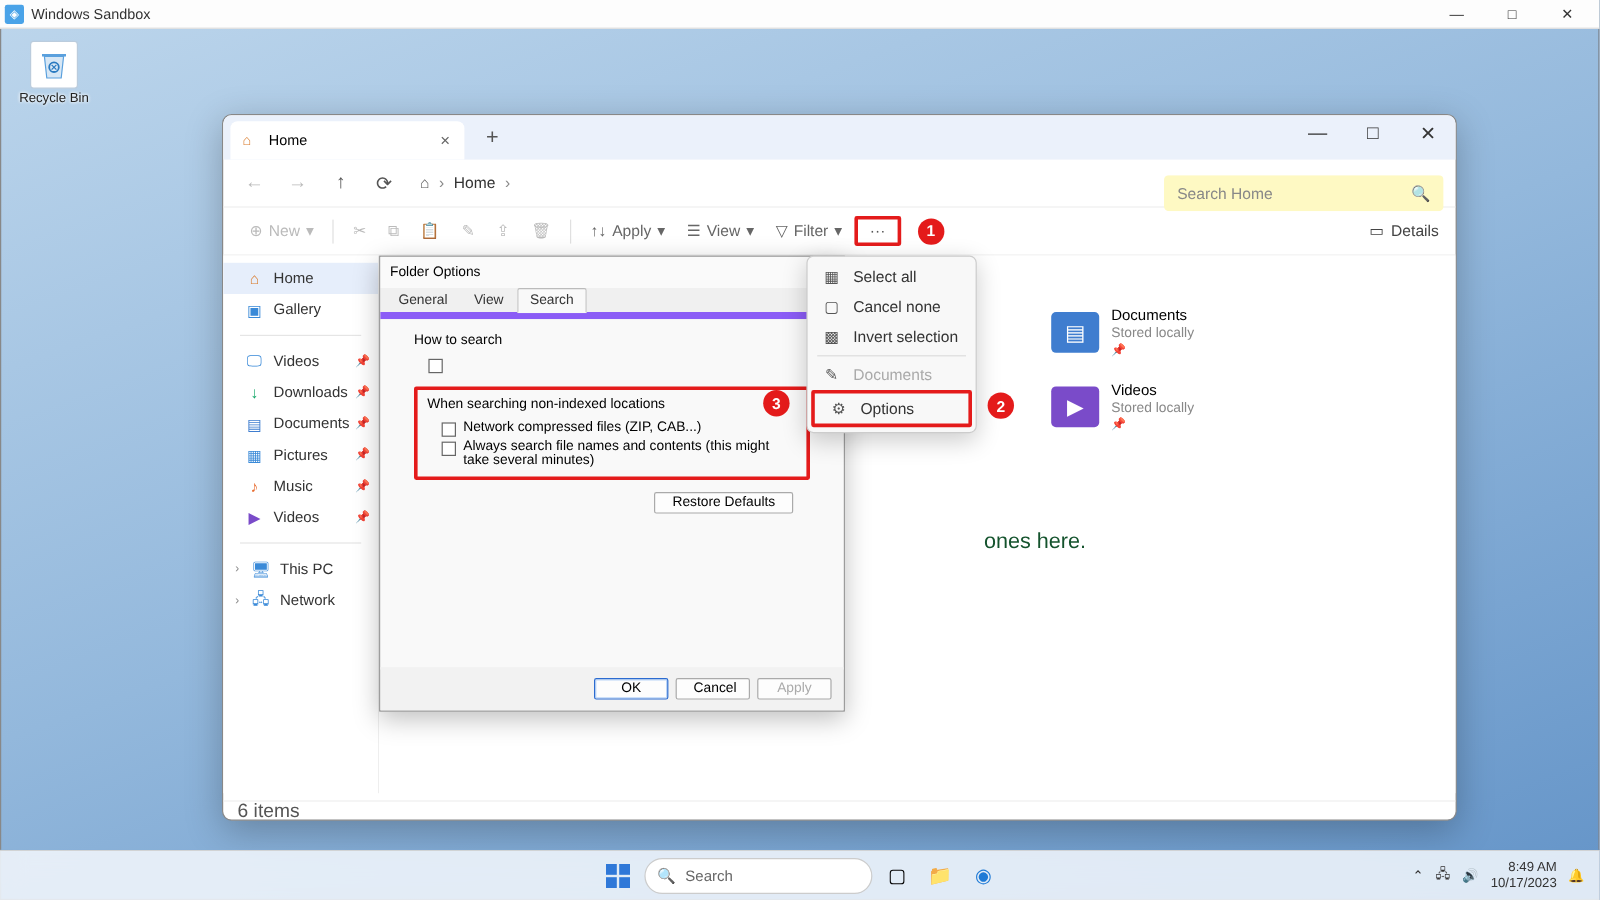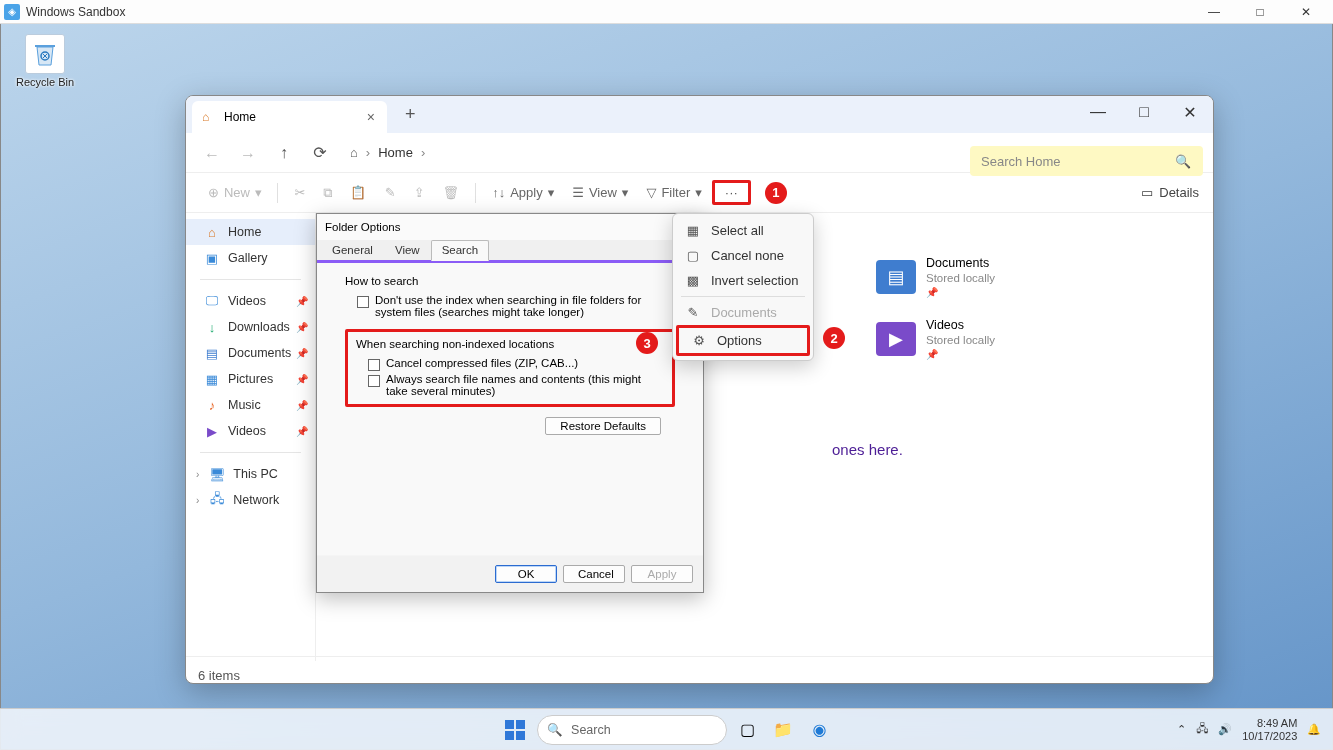--- a/index.html
+++ b/index.html
@@ -57,38 +57,38 @@
 .folders { position:absolute; left: 560px; top: 42px; display:flex; flex-direction:column; gap: 18px;}
 .fld { display:flex; align-items:center; gap:10px; }
 .fld .fi { width: 40px; height: 34px; border-radius:4px; display:flex; align-items:center; justify-content:center; color:#fff; font-size:18px;}
 .fld .ft { font-size:12.5px; line-height:1.3; }
 .fld .sub { color:#888; font-size:11.5px; }
 .fld .pin { color:#bbb; font-size:10px; }
 .f-downloads { background:#18a86b; }
 .f-music { background:#e86b2e; }
 .f-docs { background:#3f7dcf; }
 .f-videos { background:#7a4bc9; }
-.empty-text { position:absolute; left: 516px; top: 228px; color:#4c1d95; font-size:15px; }
-
-.status { position:absolute; bottom:0; left:0; right:0; height:27px; border-top:1px solid #eee; font-size:13px; color:#555; padding: 0 12px; display:flex; align-items:flex-end;}
+.empty-text { position:absolute; left: 504px; top: 228px; color:#14532d; font-size:18px; }
+
+.status { position:absolute; bottom:0; left:0; right:0; height:16px; border-top:1px solid #eee; font-size:16px; color:#555; padding: 0 12px; display:flex; align-items:flex-start;}
 
 
 .popup { position:absolute; left: 672px; top: 213px; width: 142px; background:#f8f8f8; border:1px solid #ccc; border-radius:6px; box-shadow: 0 6px 20px rgba(0,0,0,.2); font-size:13px; padding: 4px 0; z-index: 5;}
 .pu-item { display:flex; align-items:center; gap:10px; padding: 5px 12px; color:#333; }
 .pu-item.disabled { color:#aaa; }
 .pu-sep { border-top:1px solid #ddd; margin: 3px 8px; }
 .pu-ico { width:16px; color:#555; display:inline-flex; justify-content:center;}
 .pu-options-box { border: 3px solid #e41b1b; margin: 0 3px; border-radius:2px;}
 .callout2 { position:absolute; left: 823px; top: 327px; width:22px; height:22px; background:#e41b1b; color:#fff; border-radius:50%; display:flex; align-items:center; justify-content:center; font-size:13px; font-weight:bold; z-index:6;}
 
 
 .dialog { position:absolute; left: 316px; top: 213px; width: 388px; height: 380px; background:#f5f5f5; border:1px solid #888; box-shadow: 0 6px 20px rgba(0,0,0,.25); z-index:4; font-size:11.5px;}
 .dlg-title { height:26px; display:flex; align-items:center; padding: 0 8px; background:#fafafa;}
 .dlg-close { margin-left:auto; width:30px; text-align:center; }
-.dlg-tabs { display:flex; background:#f0f0f0; border-bottom:3px solid #8b5cf6; padding-left:4px;}
+.dlg-tabs { display:flex; background:#f0f0f0; border-bottom:6px solid #8b5cf6; padding-left:4px;}
 .dlg-tab { padding: 3px 10px; border:1px solid transparent; font-size:11.5px; color:#333;}
 .dlg-tab.active { background:#f9f9f9; border:1px solid #bbb; border-bottom:1px solid #f9f9f9; margin-bottom:-1px; border-radius:2px 2px 0 0;}
 .dlg-body { padding: 12px 28px; background:#f9f9f9; height: calc(100% - 26px - 24px - 36px);}
 .group-label { font-size:11.5px; margin-bottom:6px;}
 .chk-row { display:flex; gap:6px; padding: 1px 0 1px 12px; align-items:flex-start;}
 .chk { width:12px; height:12px; border:1px solid #666; background:#fff; flex-shrink:0; margin-top:2px;}
 .red-box { border:3px solid #e41b1b; padding: 6px 8px; margin-top:10px; border-radius:2px; position:relative;}
 .callout3 { position:absolute; right: 14px; top: 0px; width:22px; height:22px; background:#e41b1b; color:#fff; border-radius:50%; display:flex; align-items:center; justify-content:center; font-size:13px; font-weight:bold;}
 .restore-row { text-align:right; padding: 10px 14px 0 0;}
 .dlg-btn { border:1px solid #aaa; background:#fdfdfd; padding: 2px 14px; font-size:11.5px; border-radius:2px;}
@@ -330,29 +330,28 @@
   </div>
   <div class="dlg-tabs">
     <div class="dlg-tab">General</div>
     <div class="dlg-tab">View</div>
     <div class="dlg-tab active">Search</div>
   </div>
   <div class="dlg-body">
     <div class="group-label">How to search</div>
     <div class="chk-row">
       <div class="chk"></div>
-      <div>Don't use the index when searching in file folders for system files (searches might take longer)</div>
     </div>
 
     <div class="red-box">
       <div class="callout3">3</div>
       <div class="group-label">When searching non-indexed locations</div>
       <div class="chk-row">
           <div class="chk"></div>
-          <div>Cancel compressed files (ZIP, CAB...)</div>
+          <div>Network compressed files (ZIP, CAB...)</div>
         </div>
       <div class="chk-row">
           <div class="chk"></div>
           <div>Always search file names and contents (this might take several minutes)</div>
         </div>
     </div>
 
     <div class="restore-row">
       <button class="dlg-btn">Restore Defaults</button>
     </div>

